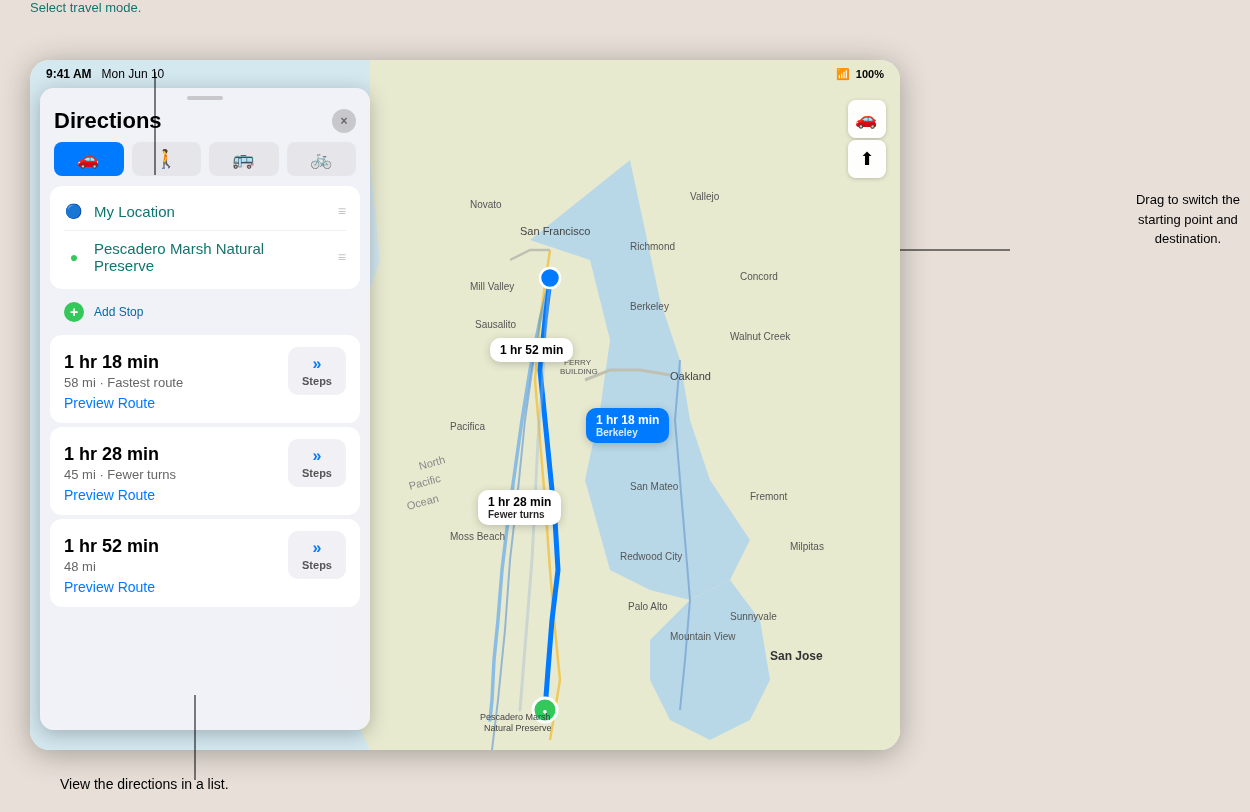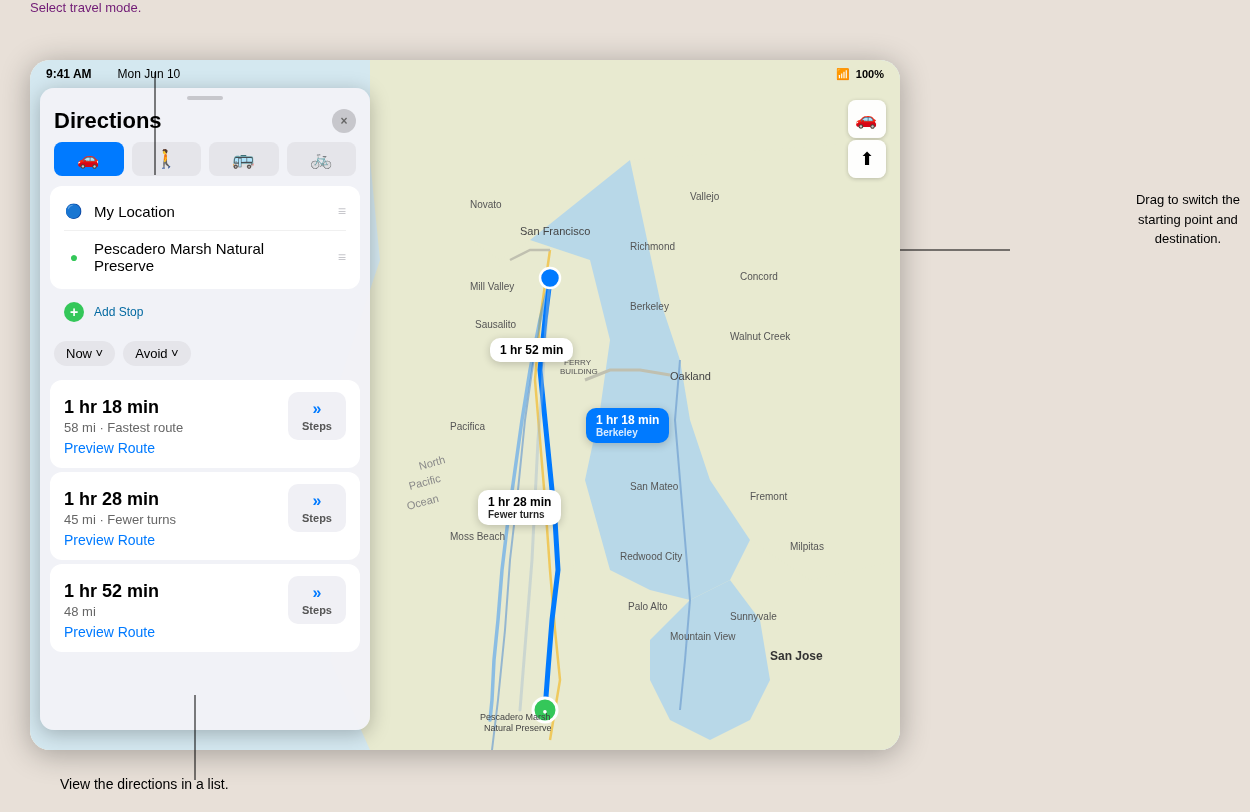--- a/index.html
+++ b/index.html
@@ -33,21 +33,21 @@
       background: transparent;
       z-index: 100;
       display: flex;
       align-items: center;
       justify-content: space-between;
       padding: 0 16px;
       font-size: 12px;
       font-weight: 600;
       color: #000;
     }
-    .status-left { display: flex; gap: 20px; align-items: flex-end; }
+    .status-left { display: flex; gap: 4px; align-items: flex-end; }
     .status-right { display: flex; gap: 6px; align-items: center; font-size: 11px; }
 
     
     .map-area {
       position: absolute;
       top: 0; left: 0; right: 0; bottom: 0;
       background: #e8e8d8;
       overflow: hidden;
     }
 
@@ -155,21 +155,21 @@
       height: 20px;
       flex-shrink: 0;
       display: flex;
       align-items: center;
       justify-content: center;
       font-size: 14px;
     }
     .waypoint-text {
       flex: 1;
       font-size: 15px;
-      color: #000000;
+      color: #0f766e;
     }
     .waypoint-drag {
       color: #c7c7cc;
       font-size: 14px;
     }
     .add-stop-row {
       display: flex;
       align-items: center;
       gap: 10px;
       padding: 9px 14px;
@@ -313,21 +313,21 @@
       bottom: 20px;
       left: 60px;
       font-size: 14px;
       color: #000;
     }
     .top-annotation {
       position: absolute;
       top: 0px;
       left: 30px;
       font-size: 13px;
-      color: #701a75;
+      color: #0f766e;
     }
     .right-annotation {
       position: absolute;
       top: 190px;
       right: 10px;
       font-size: 13px;
       color: #000;
       text-align: center;
       line-height: 1.5;
     }
@@ -499,28 +499,20 @@
         <div class="waypoint-text">Pescadero Marsh Natural Preserve</div>
         <div class="waypoint-drag">≡</div>
       </div>
     </div>
 
     <div class="add-stop-row">
       <div class="add-stop-icon">+</div>
       <div class="add-stop-text">Add Stop</div>
     </div>
 
-    <div class="options-row">
-      <div class="option-btn">
-        <span>Now ˅</span>
-      </div>
-      <div class="option-btn">
-        <span>Avoid ˅</span>
-      </div>
-    </div>
 
     <div class="route-card">
       <div class="route-card-top">
         <div class="route-info">
           <div class="route-time">1 hr 18 min</div>
           <div class="route-detail">58 mi · Fastest route</div>
         </div>
         <div class="steps-btn">
           <div class="steps-chevrons">»</div>
           <span>Steps</span>

